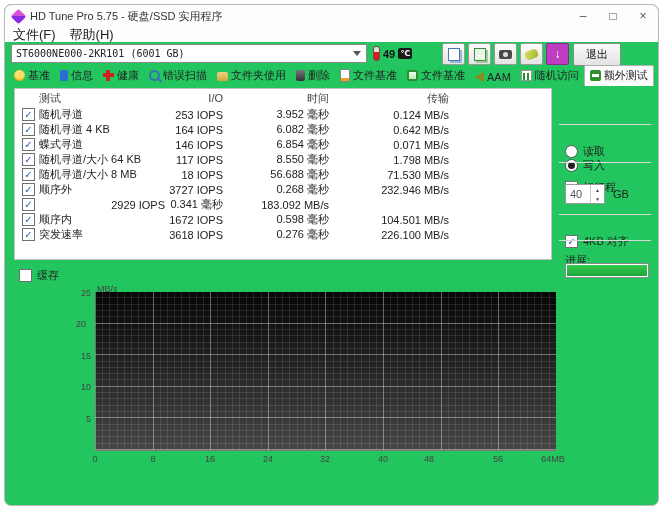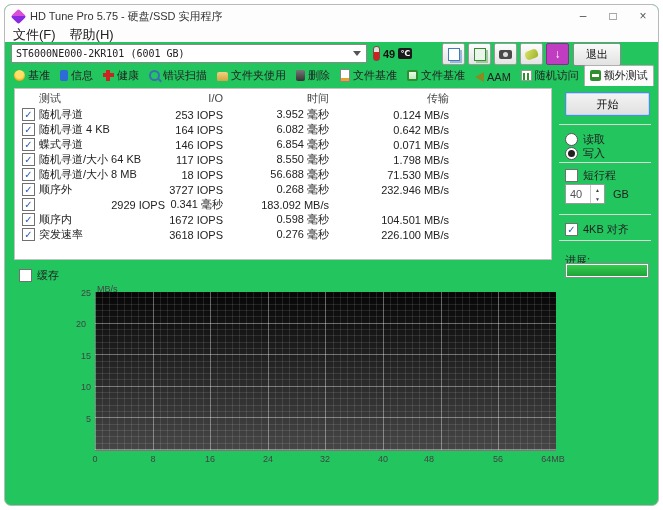--- a/index.html
+++ b/index.html
@@ -58,21 +58,21 @@
   .trow{display:grid;grid-template-columns:24px 126px 58px 106px 120px 1fr;align-items:center;height:15px;font-size:11px;color:#222;}
   .trow.head{color:#444;height:18px;}
   .trow .num{text-align:right;white-space:nowrap;}
   .cb{width:11px;height:11px;border:1px solid #707070;background:#fff;margin-left:7px;font-size:10px;line-height:11px;text-align:center;color:#2b5fb4;font-weight:bold;}
   .head .cb-sp{margin-left:7px;}
 
   
   .side{position:absolute;left:552px;top:83px;width:98px;bottom:0;font-size:11px;color:#222;}
   .start-btn{position:absolute;left:8px;top:4px;width:83px;height:22px;background:linear-gradient(#f4f4f4,#e0e0e0);border:1px solid #4a90d9;box-shadow:inset 0 0 0 1px #bcd8f2;border-radius:2px;display:flex;align-items:center;justify-content:center;font-size:11px;color:#111;}
   .sep{position:absolute;left:2px;right:4px;height:1px;background:#d8d8d8;}
-  .radio-row,.check-row{position:absolute;left:8px;display:flex;align-items:center;gap:5px;}
+  .radio-row,.check-row{position:absolute;left:8px;display:flex;align-items:center;gap:5px;margin-top:12px;}
   .radio{width:11px;height:11px;border:1px solid #555;border-radius:50%;background:#fff;position:relative;flex:none;}
   .radio.on::after{content:"";position:absolute;inset:2px;border-radius:50%;background:#222;}
   .cb2{width:11px;height:11px;border:1px solid #707070;background:#fff;font-size:10px;line-height:11px;text-align:center;color:#2b5fb4;font-weight:bold;flex:none;}
   .spinner{position:absolute;left:8px;display:flex;align-items:center;gap:8px;}
   .spin-box{width:40px;height:20px;border:1px solid #9a9a9a;background:#fff;display:flex;box-sizing:border-box;}
   .spin-val{flex:1;display:flex;align-items:center;padding-left:4px;color:#555;font-size:11px;}
   .spin-arrows{width:13px;border-left:1px solid #c8c8c8;display:flex;flex-direction:column;}
   .spin-arrows span{flex:1;display:flex;align-items:center;justify-content:center;font-size:5px;color:#444;}
   .prog-row{position:absolute;left:8px;right:6px;display:flex;justify-content:space-between;align-items:center;}
   .prog-val{font-weight:bold;margin-top:16px;}
@@ -268,21 +268,20 @@
       <span class="cb">✓</span>
       <span>突发速率</span>
       <span class="num">3618 IOPS</span>
       <span class="num">0.276 毫秒</span>
       <span class="num">226.100 MB/s</span>
           <span></span>
     </div>
   </div>
 
   <div class="side">
-    <div class="start-btn">开始</div>
     <div class="sep" style="top:36px"></div>
     <div class="radio-row" style="top:44px">
       <span class="radio"></span>
       <span>读取</span>
     </div>
     <div class="radio-row" style="top:58px">
       <span class="radio on"></span>
       <span>写入</span>
     </div>
     <div class="sep" style="top:74px"></div>

